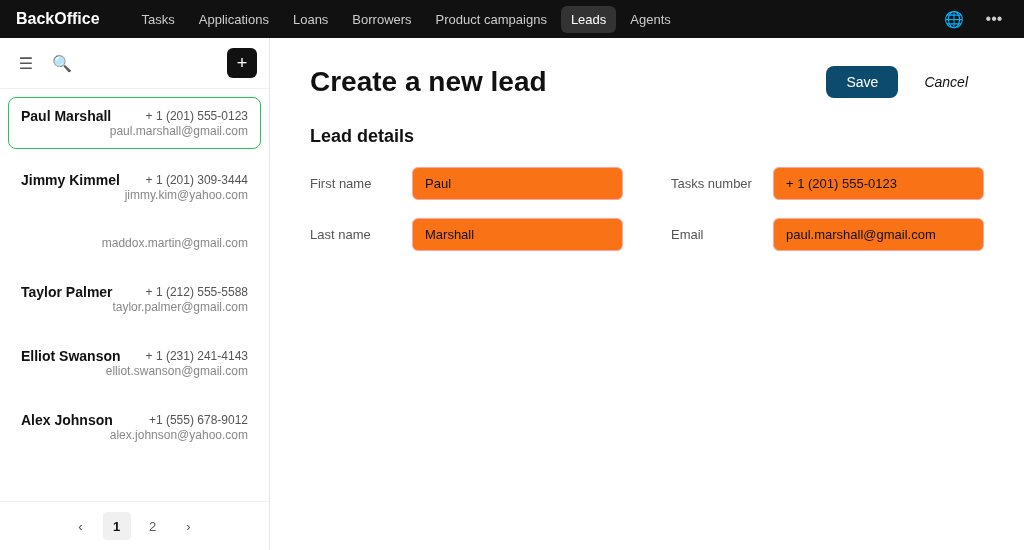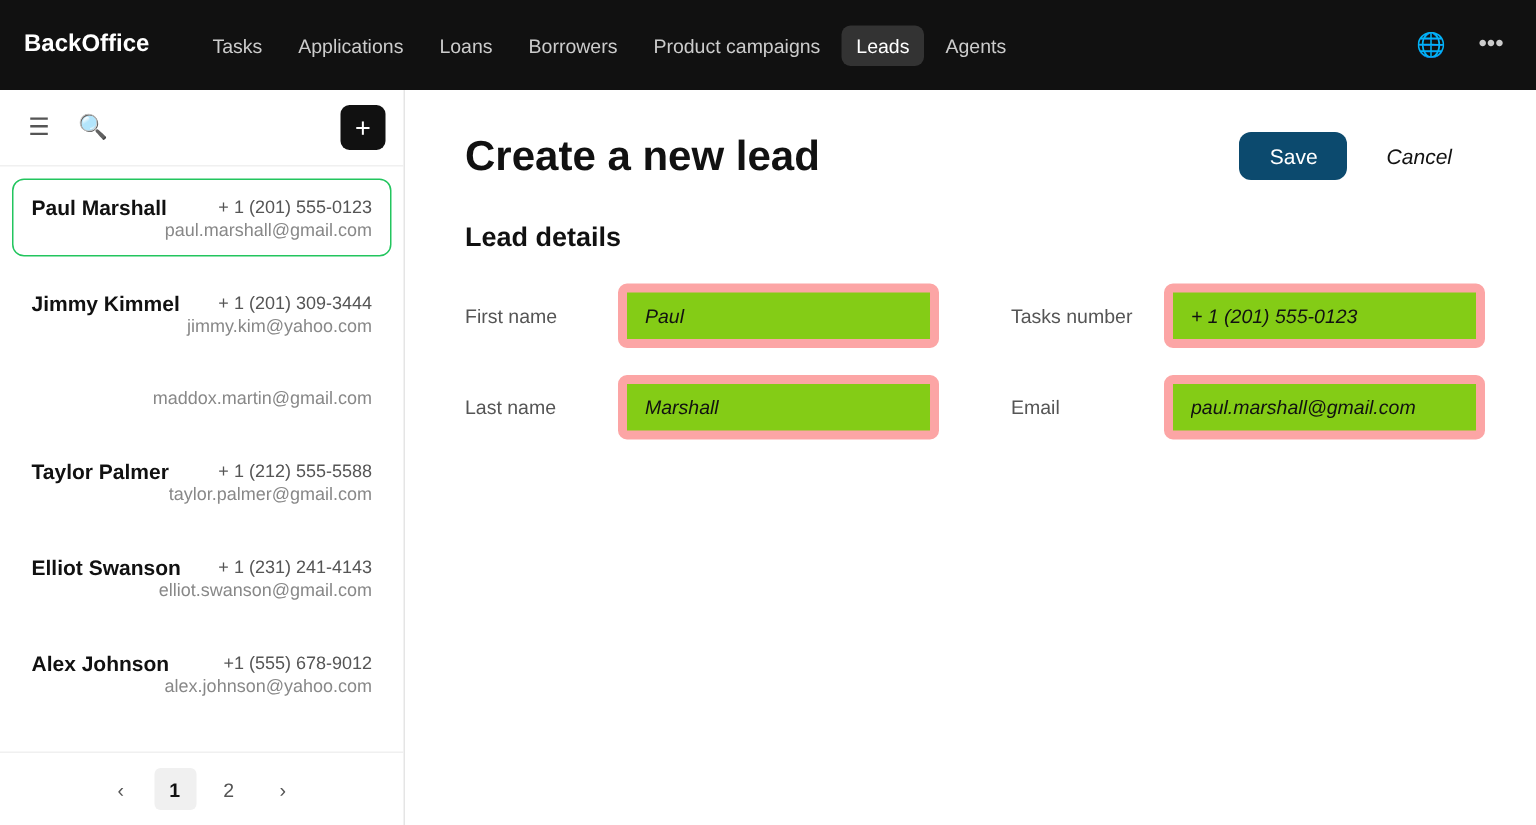--- a/index.html
+++ b/index.html
@@ -4,21 +4,21 @@
   <style>
     * { box-sizing: border-box; margin: 0; padding: 0; }
     body { font-family: -apple-system, BlinkMacSystemFont, 'Segoe UI', sans-serif; background: #f5f5f5; height: 550px; overflow: hidden; display: flex; flex-direction: column; }
 
     
     .topnav {
       background: #111;
       color: #fff;
       display: flex;
       align-items: center;
-      height: 60px;
+      height: 38px;
       padding: 0 16px;
       flex-shrink: 0;
     }
     .topnav-logo {
       font-weight: 700;
       font-size: 16px;
       color: #fff;
       margin-right: 32px;
       white-space: nowrap;
     }
@@ -237,27 +237,26 @@
     }
     .form-label {
       font-size: 13px;
       color: #555;
       width: 90px;
       flex-shrink: 0;
     }
     .form-input {
       flex: 1;
       padding: 8px 12px;
-      border: 6px solid #fca5a5;
+      border: 1px solid #fca5a5;
       border-radius: 6px;
       font-size: 13px;
       color: #111;
       outline: none;
-      background: #84cc16;
-      font-style: italic;
+      background: #f97316;
     }
   </style>
 </head>
 <body>
 
 <nav class="topnav">
   <div class="topnav-logo">BackOffice</div>
   <div class="topnav-links">
       <a class="nav-link" href="#">Tasks</a>
       <a class="nav-link" href="#">Applications</a>

